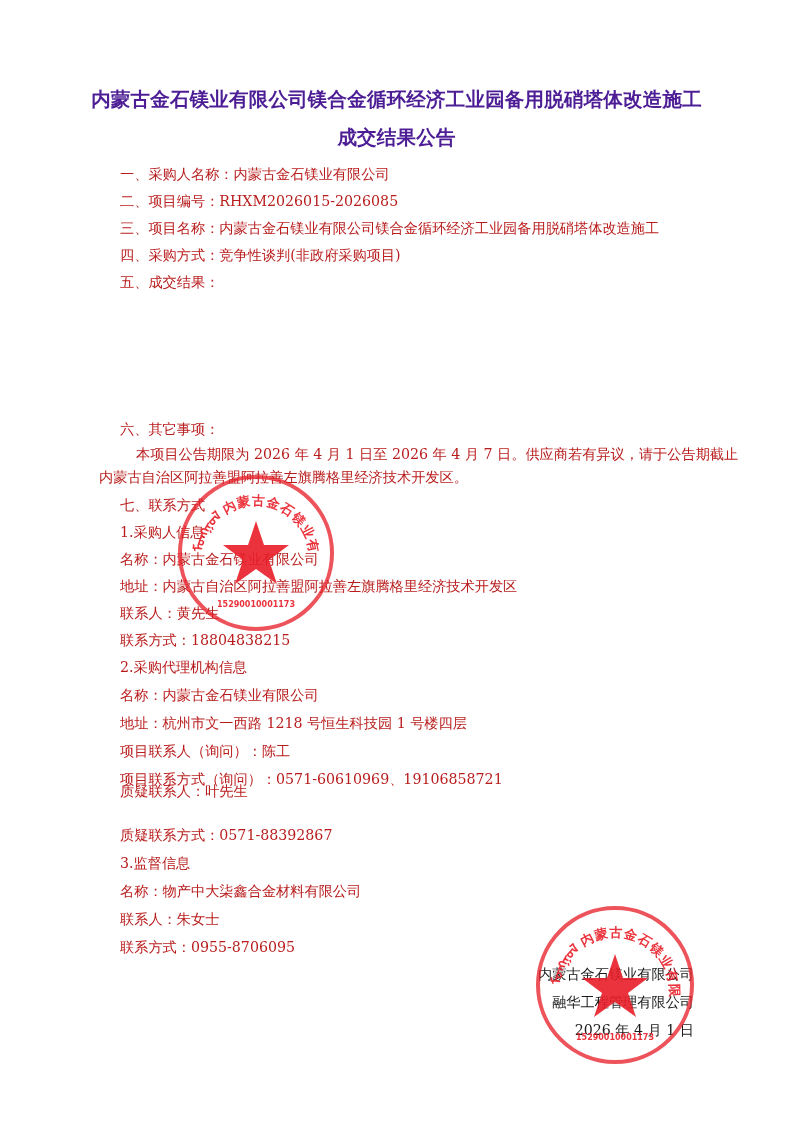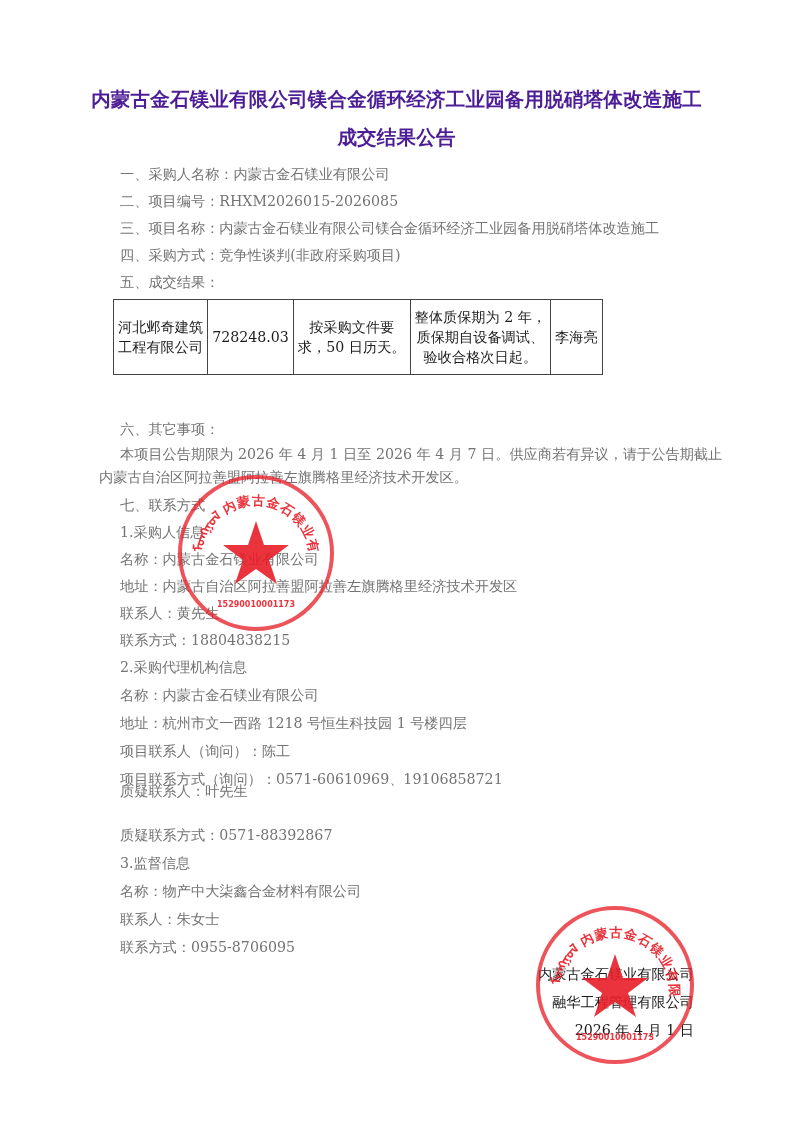--- a/index.html
+++ b/index.html
@@ -11,21 +11,21 @@
   .title {
     position: absolute; left: 0; width: 793px; text-align: center;
     font-family: "DejaVu Sans", "Liberation Sans", sans-serif;
     font-weight: bold; font-size: 19.5px; color: #4c1d95;
     letter-spacing: 0.2px;
   }
   .title.t1 { top: 86px; }
   .title.t2 { top: 124px; }
   .line {
     position: absolute; left: 120px; font-size: 14.2px; line-height: 18px;
-    white-space: nowrap; color: #737373;
+    white-space: nowrap; color: #b91c1c;
   }
   table.result {
     position: absolute; left: 113px; top: 299px;
     border-collapse: collapse; font-size: 14.2px; color: #1c1c1c;
   }
   table.result td, table.result th {
     border: 1px solid #444; text-align: center; vertical-align: middle;
     font-weight: normal; padding: 0 4px; line-height: 20px;
   }
   table.result th { height: 35px; }
@@ -49,42 +49,25 @@
   <div class="title t2">成交结果公告</div>
 
   <div class="line" style="top:165px">一、采购人名称：内蒙古金石镁业有限公司</div>
   <div class="line" style="top:192px">二、项目编号：RHXM2026015-2026085</div>
   <div class="line" style="top:219px">三、项目名称：内蒙古金石镁业有限公司镁合金循环经济工业园备用脱硝塔体改造施工</div>
   <div class="line" style="top:246px">四、采购方式：竞争性谈判(非政府采购项目)</div>
   <div class="line" style="top:273px">五、成交结果：</div>
 
   <table class="result">
     <tbody>
-    <tr>
-      <td>
-        <div>河北邺奇建筑</div>
-        <div>工程有限公司</div>
-      </td>
-      <td>728248.03</td>
-      <td>
-        <div>按采购文件要</div>
-        <div>求，50 日历天。</div>
-      </td>
-      <td>
-        <div>整体质保期为 2 年，</div>
-        <div>质保期自设备调试、</div>
-        <div>验收合格次日起。</div>
-      </td>
-      <td>李海亮</td>
-    </tr>
   </tbody>
     </table>
 
   <div class="line" style="top:420px">六、其它事项：</div>
-  <div class="line" style="top:445px; left:120px">本项目公告期限为 2026 年 4 月 1 日至 2026 年 4 月 7 日。供应商若有异议，请于公告期截止</div>
+  <div class="line" style="top:445px; left:136px">本项目公告期限为 2026 年 4 月 1 日至 2026 年 4 月 7 日。供应商若有异议，请于公告期截止</div>
   <div class="line" style="top:468px; left:99px">内蒙古自治区阿拉善盟阿拉善左旗腾格里经济技术开发区。</div>
 
   <div class="line" style="top:496px">七、联系方式</div>
   <div class="line" style="top:523px">1.采购人信息</div>
   <div class="line" style="top:550px">名称：内蒙古金石镁业有限公司</div>
   <div class="line" style="top:577px">地址：内蒙古自治区阿拉善盟阿拉善左旗腾格里经济技术开发区</div>
   <div class="line" style="top:604px">联系人：黄先生</div>
   <div class="line" style="top:631px">联系方式：18804838215</div>
 
   <div class="line" style="top:658px">2.采购代理机构信息</div>

